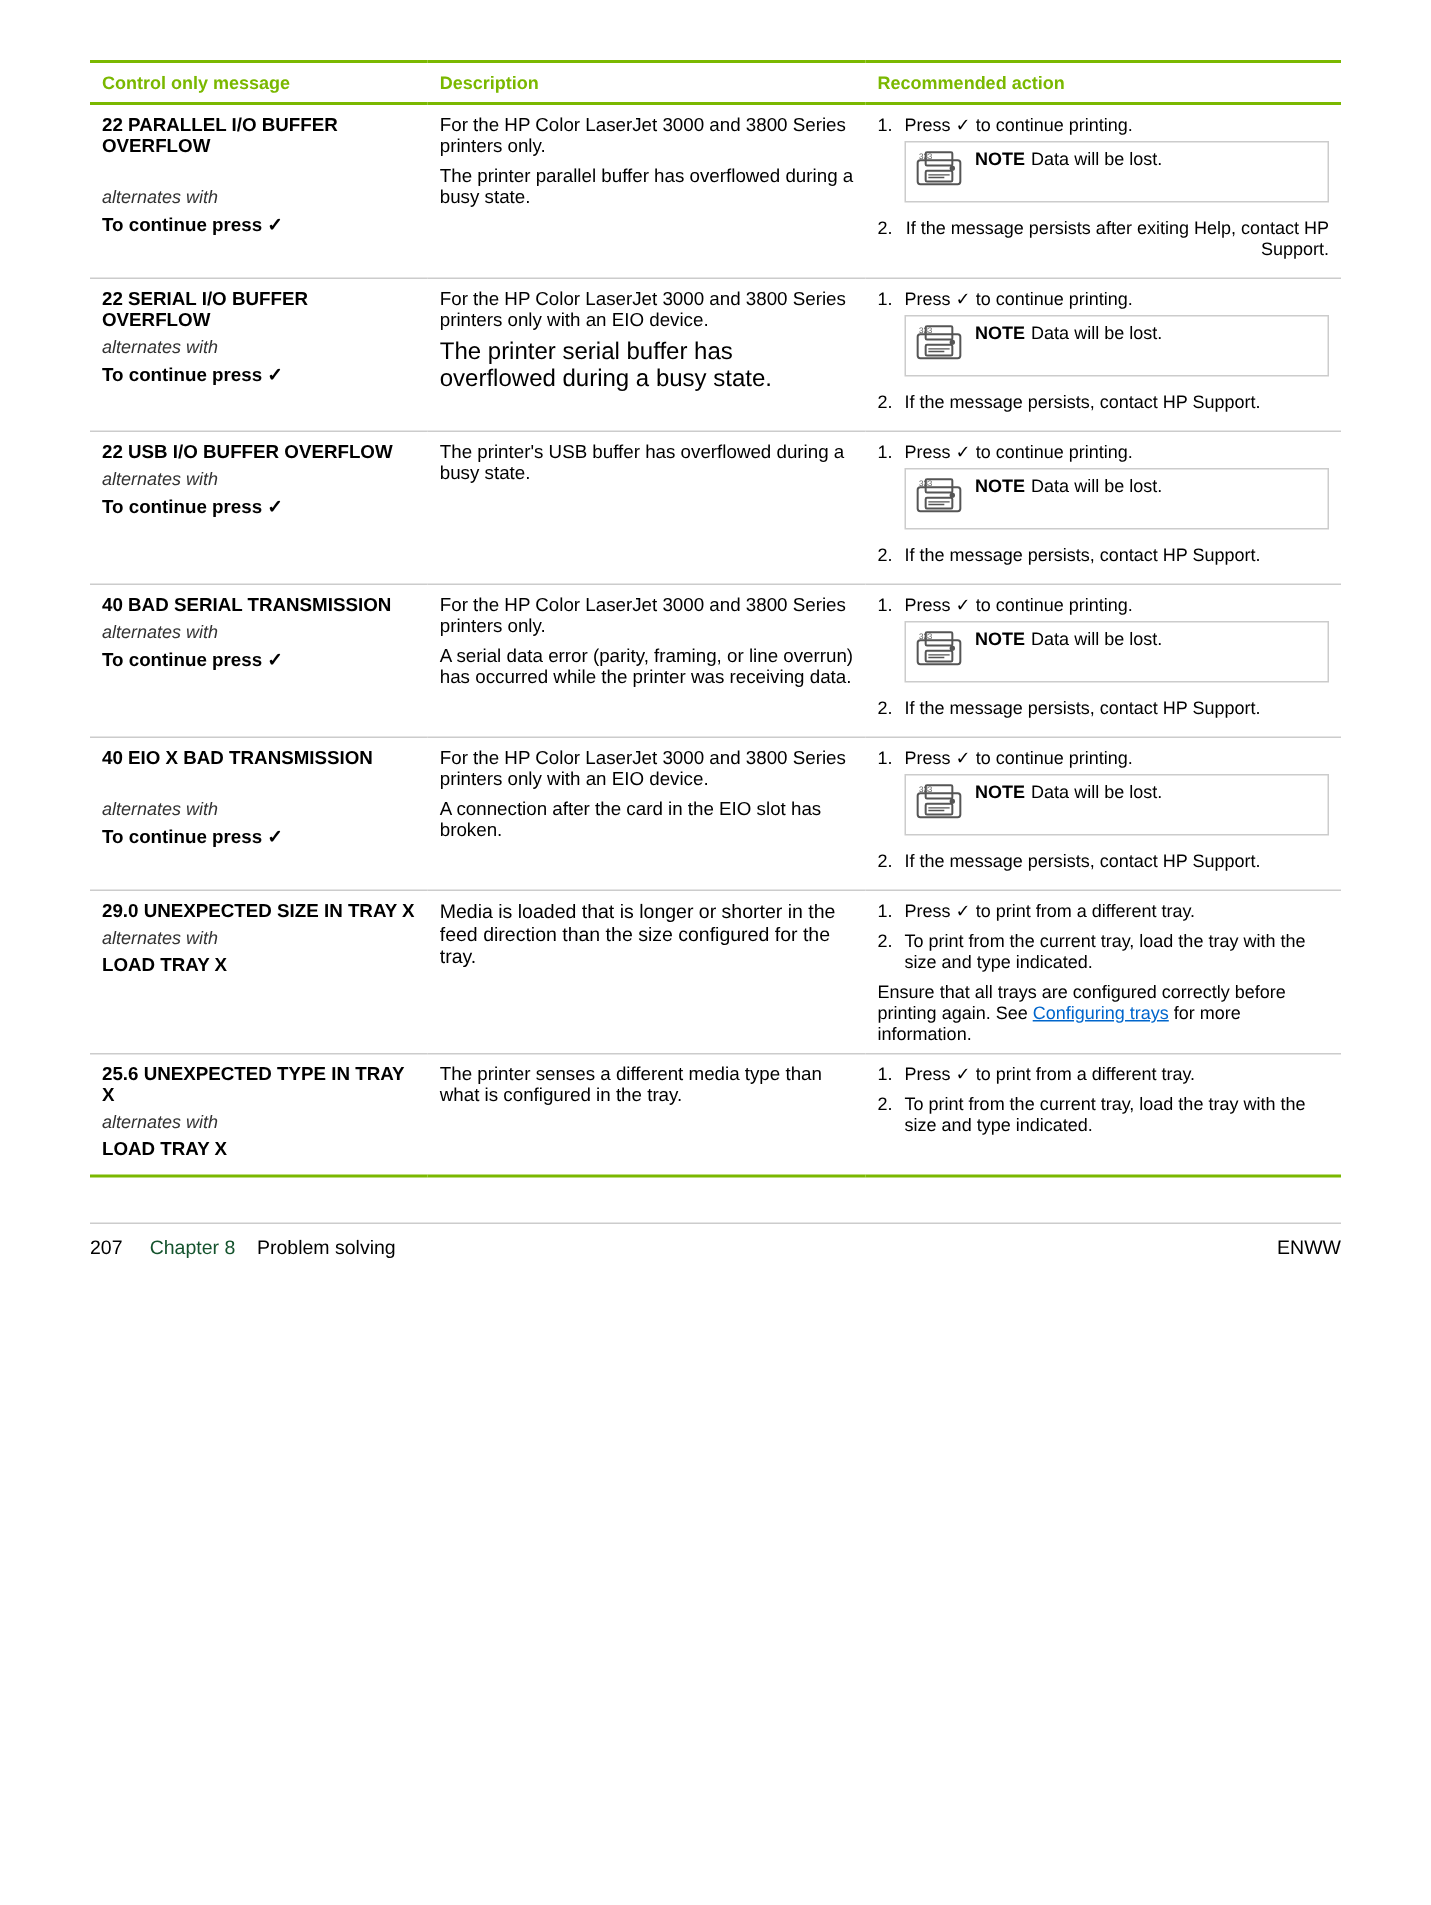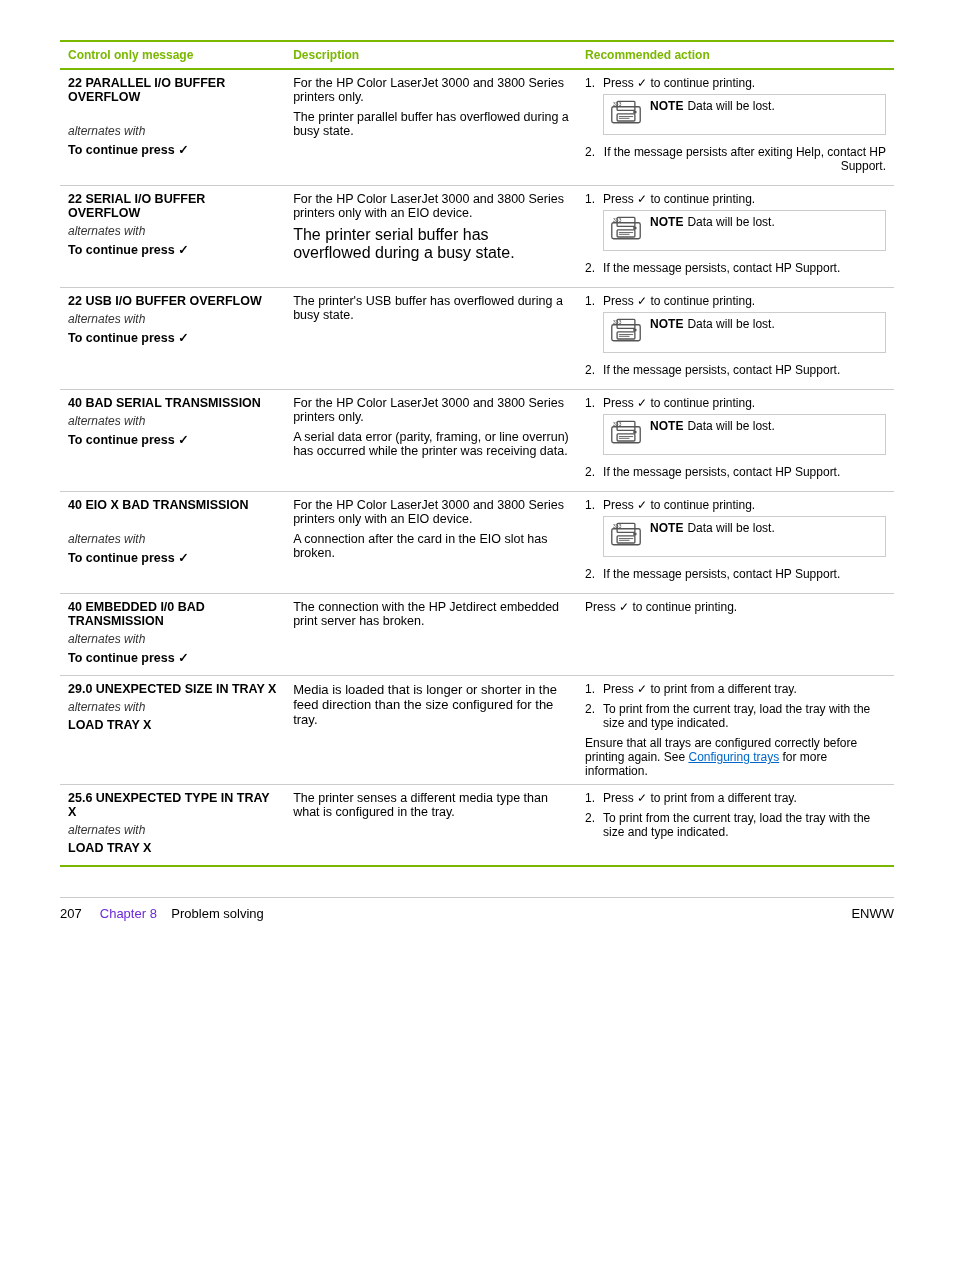--- a/index.html
+++ b/index.html
@@ -82,21 +82,21 @@
     }
     .footer-left {
       font-size: 13px;
       color: #000;
     }
     .footer-right {
       font-size: 13px;
       color: #000;
     }
     .footer-chapter {
-      color: #6d28d9;
+      color: #14532d;
       font-size: 13px;
     }
   </style>
 </head>
 <body>
 
 <div class="page">
   <table>
     <thead>
       <tr>
@@ -272,31 +272,20 @@
                     <span class="note-label">NOTE</span>
                     <span style="font-size:12px;">Data will be lost.</span>
                   </div></div>
               </li>
               <li style="margin-bottom:6px;display:flex;align-items:flex-start;">
                 <span style="font-size:12px;margin-right:4px;min-width:14px;">2.</span>
                 <div style="flex:1;"><span style="font-size:12px;">If the message persists, contact HP Support.</span></div>
               </li>
             </ol>
           </td>
-        </tr>
-        <tr>
-          <td>
-            <p style="font-weight:bold;font-size:12.5px;margin-bottom:4px;">40 EMBEDDED I/0 BAD TRANSMISSION</p>
-            <p style="font-style:italic;font-size:12px;color:#333;margin-bottom:4px;">alternates with</p>
-            <p style="font-weight:bold;font-size:12.5px;margin-bottom:4px;">To continue press ✓</p>
-          </td>
-          <td>
-            <p style="font-size:12.5px;margin-bottom:0">The connection with the HP Jetdirect embedded print server has broken.</p>
-          </td>
-          <td><span style="font-size:12px;">Press ✓ to continue printing.</span></td>
         </tr>
         <tr>
           <td>
             <p style="font-weight:bold;font-size:12.5px;margin-bottom:4px;">29.0 UNEXPECTED SIZE IN TRAY X</p>
             <p style="font-style:italic;font-size:12px;color:#333;margin-bottom:4px;">alternates with</p>
             <p style="font-weight:bold;font-size:12.5px;margin-bottom:4px;">LOAD TRAY X <type> <size></size></type></p>
           </td>
           <td>
             <p style="font-size:13px;margin-bottom:0">Media is loaded that is longer or shorter in the feed direction than the size configured for the tray.</p>
           </td>

